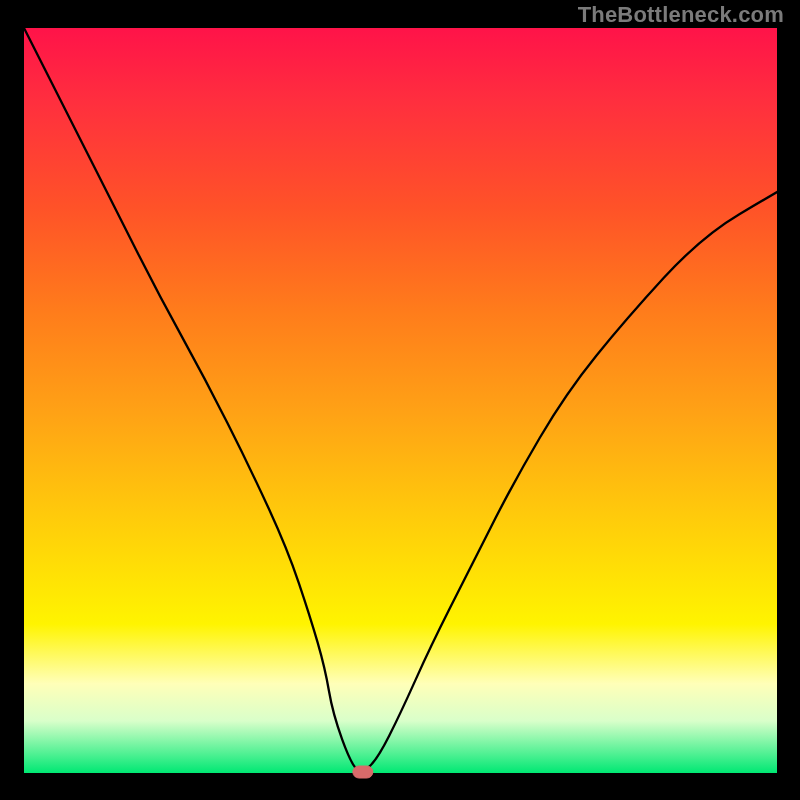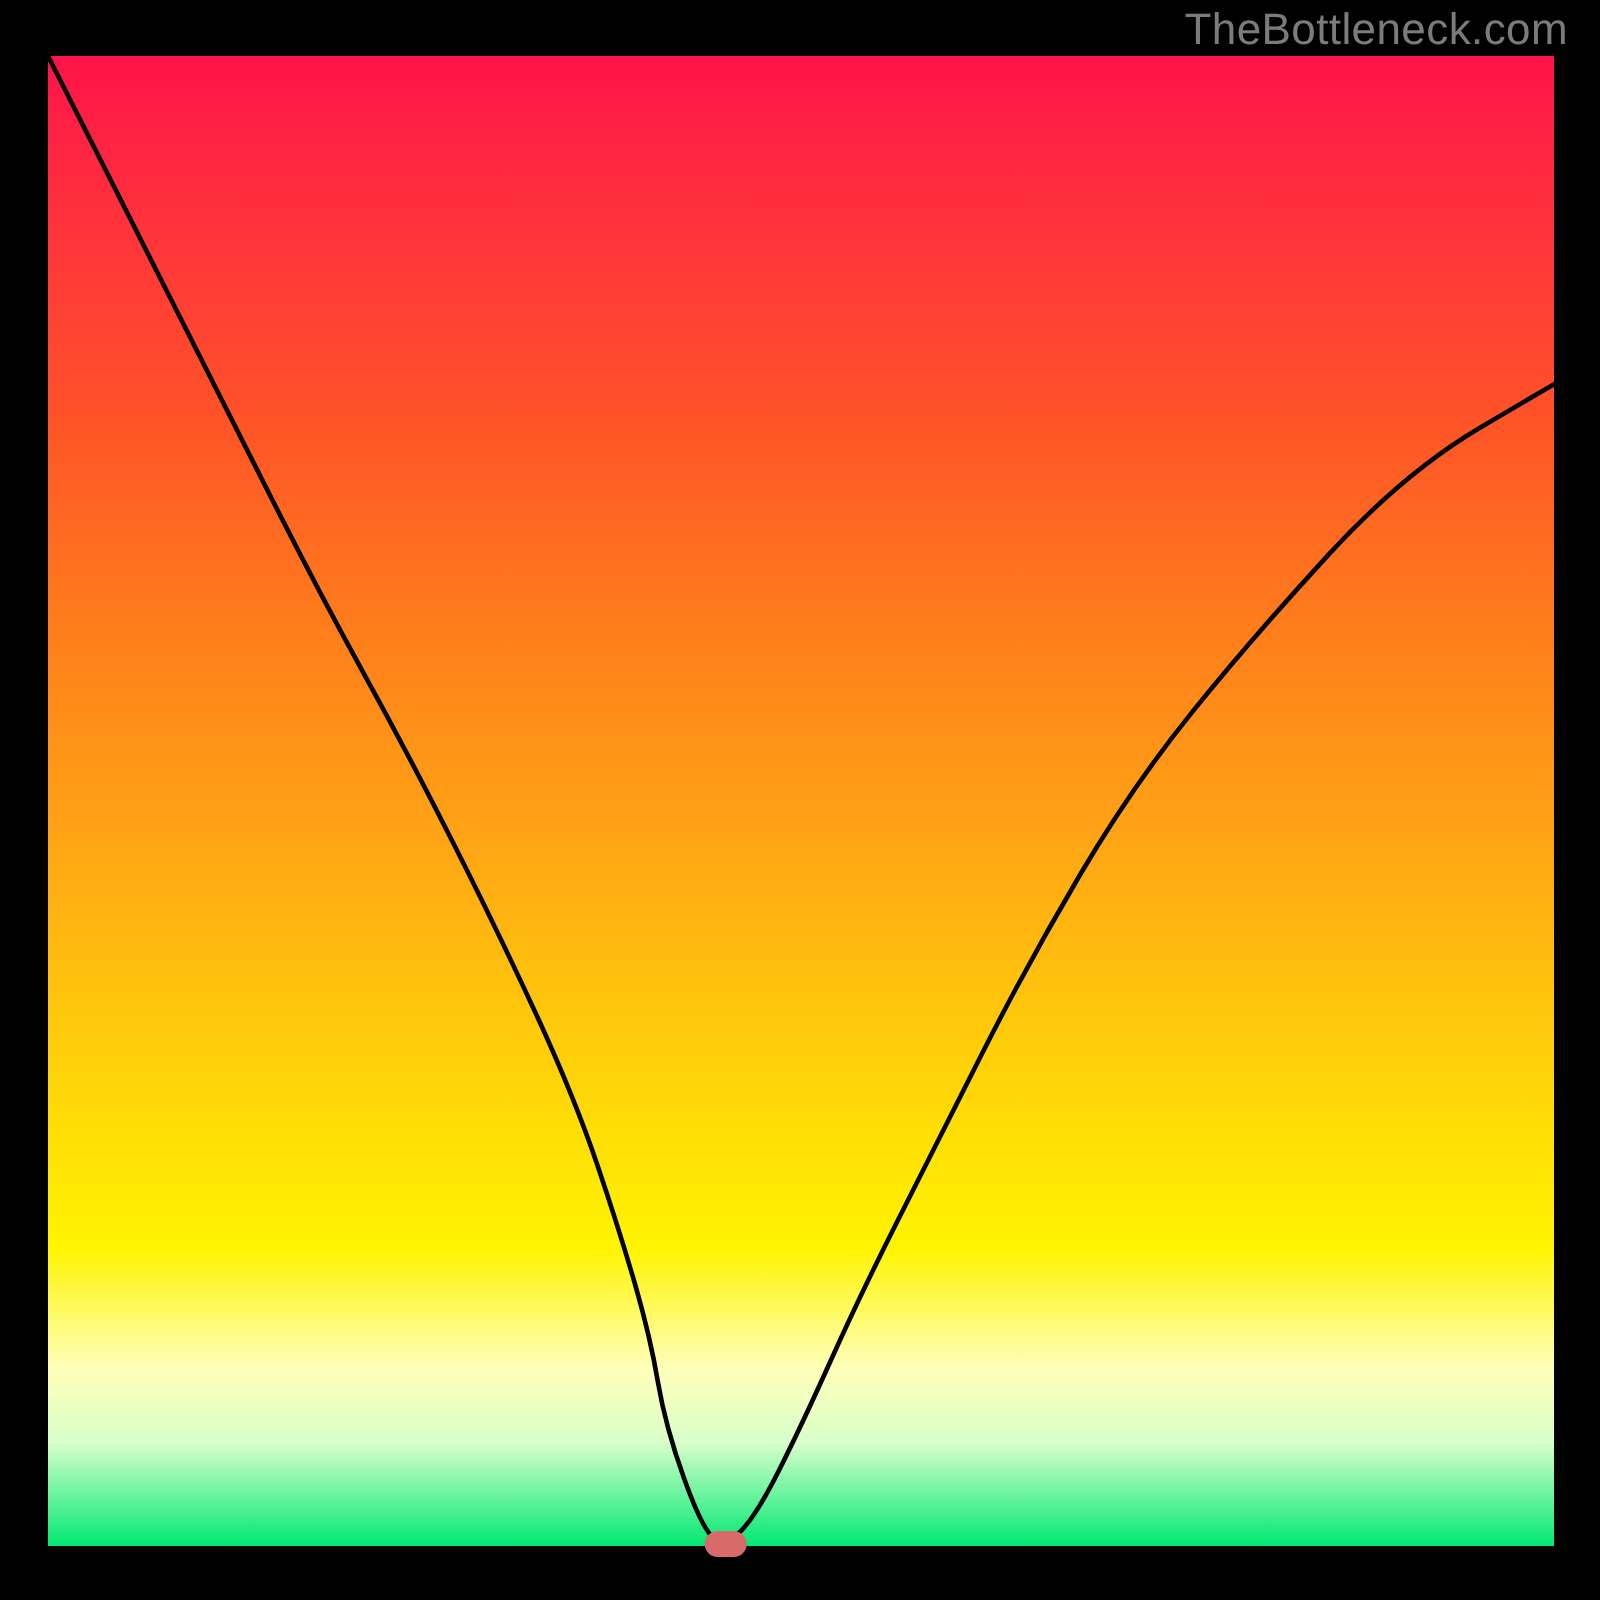--- a/index.html
+++ b/index.html
@@ -16,21 +16,21 @@
     width: 800px;
     height: 800px;
     background: #000;
   }
   .watermark {
     position: absolute;
     top: 2px;
     right: 16px;
     color: #7b7b7b;
     font-size: 22px;
-    font-weight: 400;
+    font-weight: 700;
     letter-spacing: 0.2px;
     z-index: 3;
   }
   .plot-area {
     position: absolute;
     left: 24px;
     top: 28px;
     width: 753px;
     height: 745px;
     

